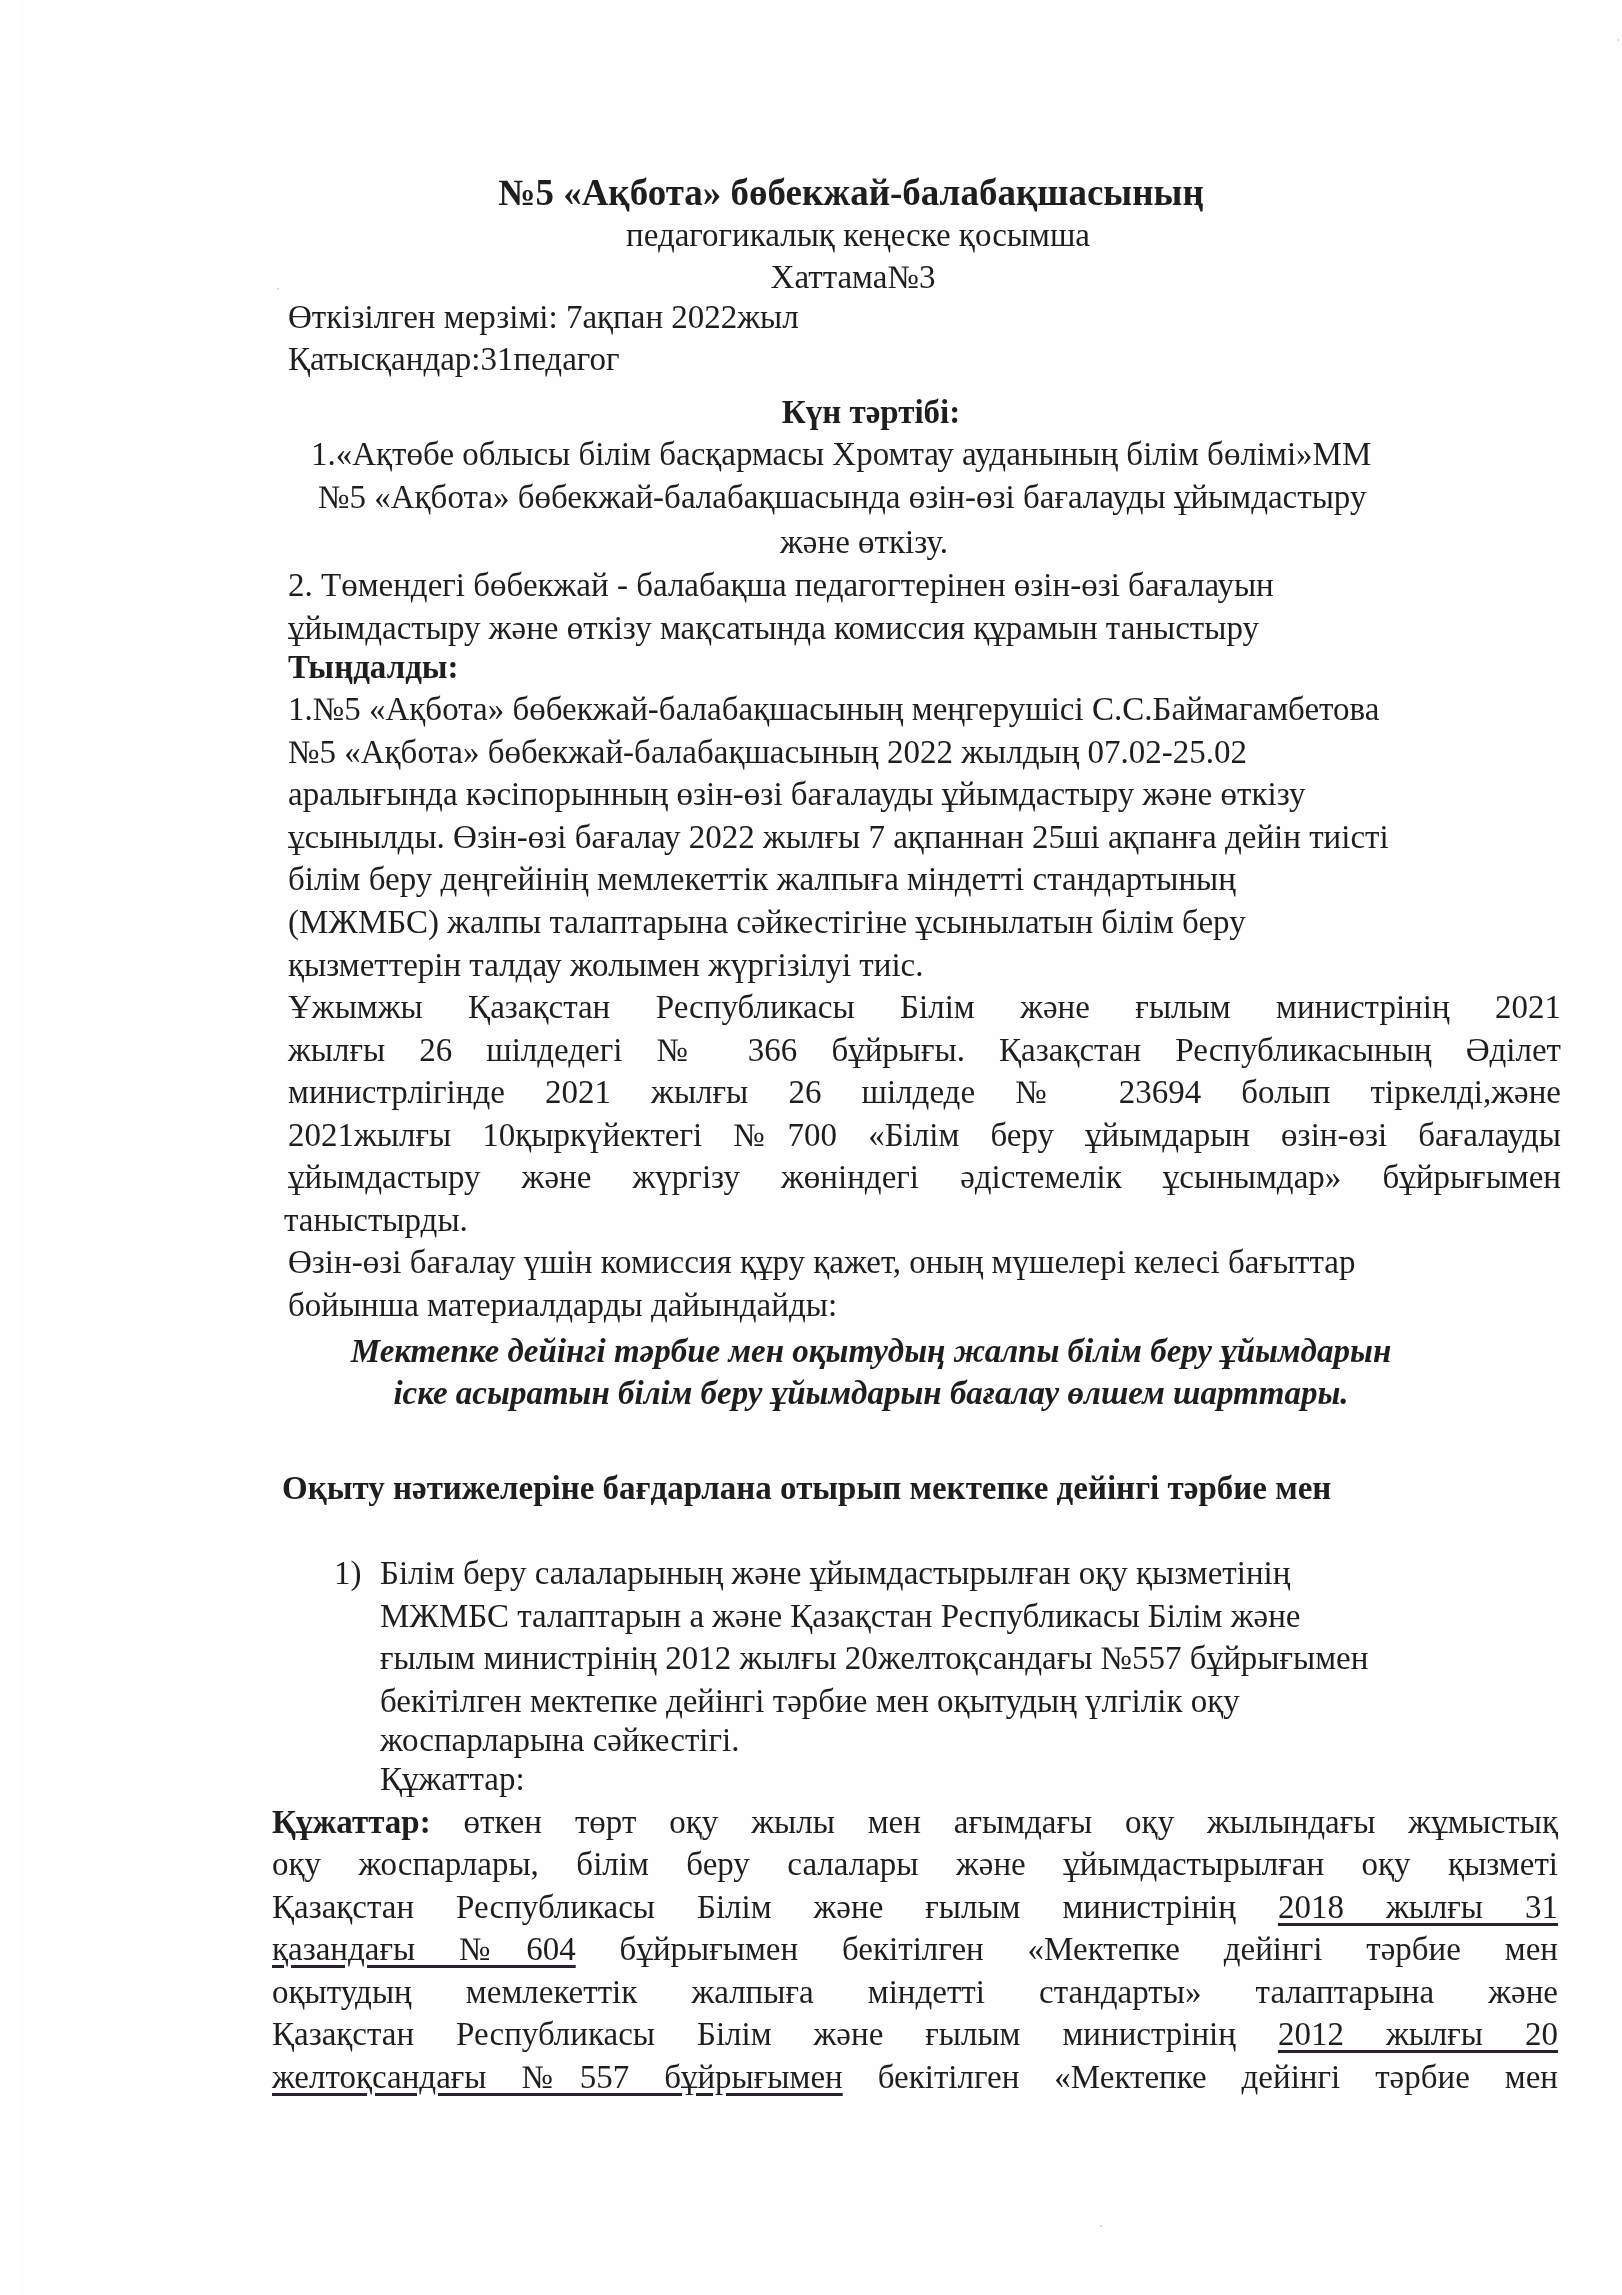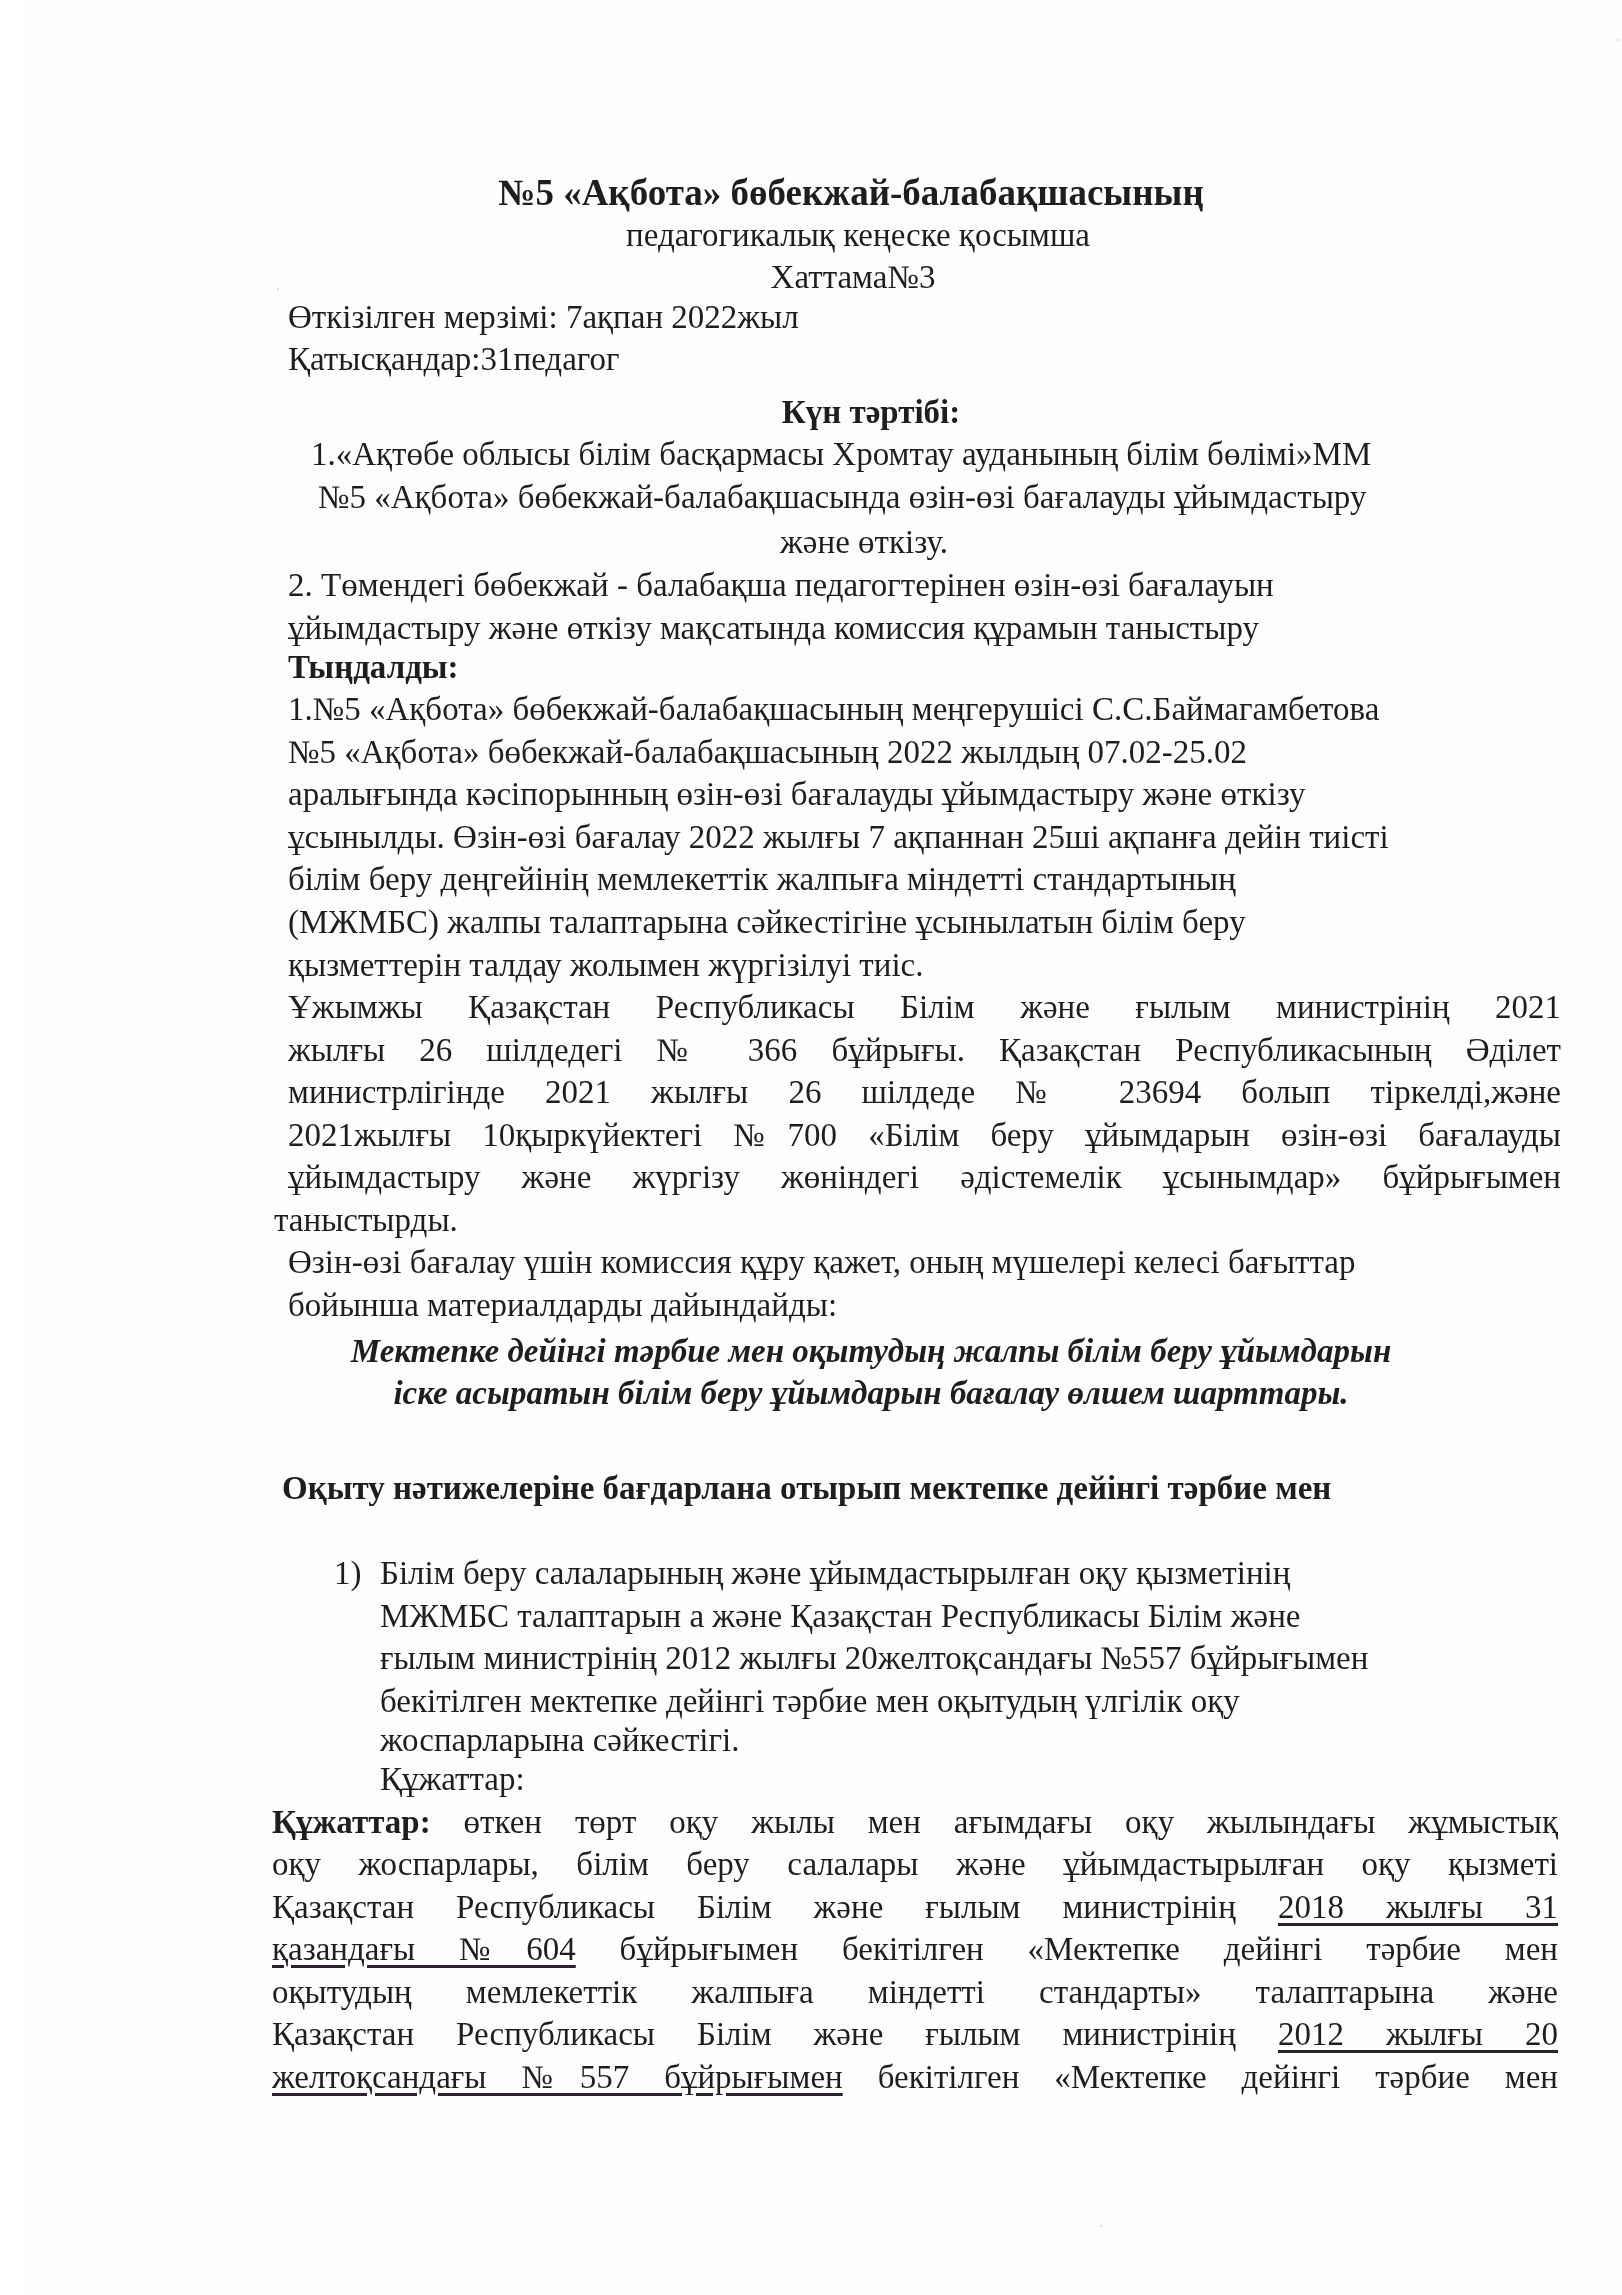--- a/index.html
+++ b/index.html
@@ -40,21 +40,21 @@
   <div class="ln" style="left:268px;top:818px;">ұсынылды. Өзін-өзі бағалау 2022 жылғы 7 ақпаннан 25ші ақпанға дейін тиісті</div>
   <div class="ln" style="left:268px;top:860px;">білім беру деңгейінің  мемлекеттік жалпыға міндетті  стандартының</div>
   <div class="ln" style="left:268px;top:903px;">(МЖМБС) жалпы талаптарына  сәйкестігіне ұсынылатын білім беру</div>
   <div class="ln" style="left:268px;top:946px;">қызметтерін талдау жолымен жүргізілуі тиіс.</div>
 
   <div class="ln j" style="left:268px;width:1273px;top:988px;">Ұжымжы Қазақстан Республикасы Білім және ғылым министрінің 2021</div>
   <div class="ln j" style="left:268px;width:1273px;top:1031px;">жылғы 26 шілдедегі № 366 бұйрығы. Қазақстан Республикасының Әділет</div>
   <div class="ln j" style="left:268px;width:1273px;top:1073px;">министрлігінде 2021 жылғы 26 шілдеде № 23694 болып тіркелді,және</div>
   <div class="ln j" style="left:268px;width:1273px;top:1116px;">2021жылғы 10қыркүйектегі №700 «Білім беру ұйымдарын өзін-өзі бағалауды</div>
   <div class="ln j" style="left:268px;width:1273px;top:1158px;">ұйымдастыру және жүргізу жөніндегі  әдістемелік  ұсынымдар» бұйрығымен</div>
-  <div class="ln" style="left:254px;top:1201px;">таныстырды.</div>
+  <div class="ln" style="left:264px;top:1201px;">таныстырды.</div>
 
   <div class="ln" style="left:268px;top:1243px;">Өзін-өзі бағалау үшін комиссия құру қажет, оның мүшелері келесі бағыттар</div>
   <div class="ln" style="left:268px;top:1286px;">бойынша материалдарды дайындайды:</div>
 
   <div class="ln c bi" style="top:1332px;font-size:33px;padding-left:79px;box-sizing:border-box;">Мектепке дейінгі тәрбие мен оқытудың жалпы білім беру ұйымдарын</div>
   <div class="ln c bi" style="top:1374px;font-size:33px;padding-left:79px;box-sizing:border-box;">іске асыратын білім беру ұйымдарын бағалау өлшем шарттары.</div>
 
   <div class="ln" style="left:262px;top:1469px;font-weight:bold;">Оқыту нәтижелеріне  бағдарлана отырып мектепке дейінгі тәрбие мен</div>
 
   <div class="ln" style="left:314px;top:1554px;">1)</div>

